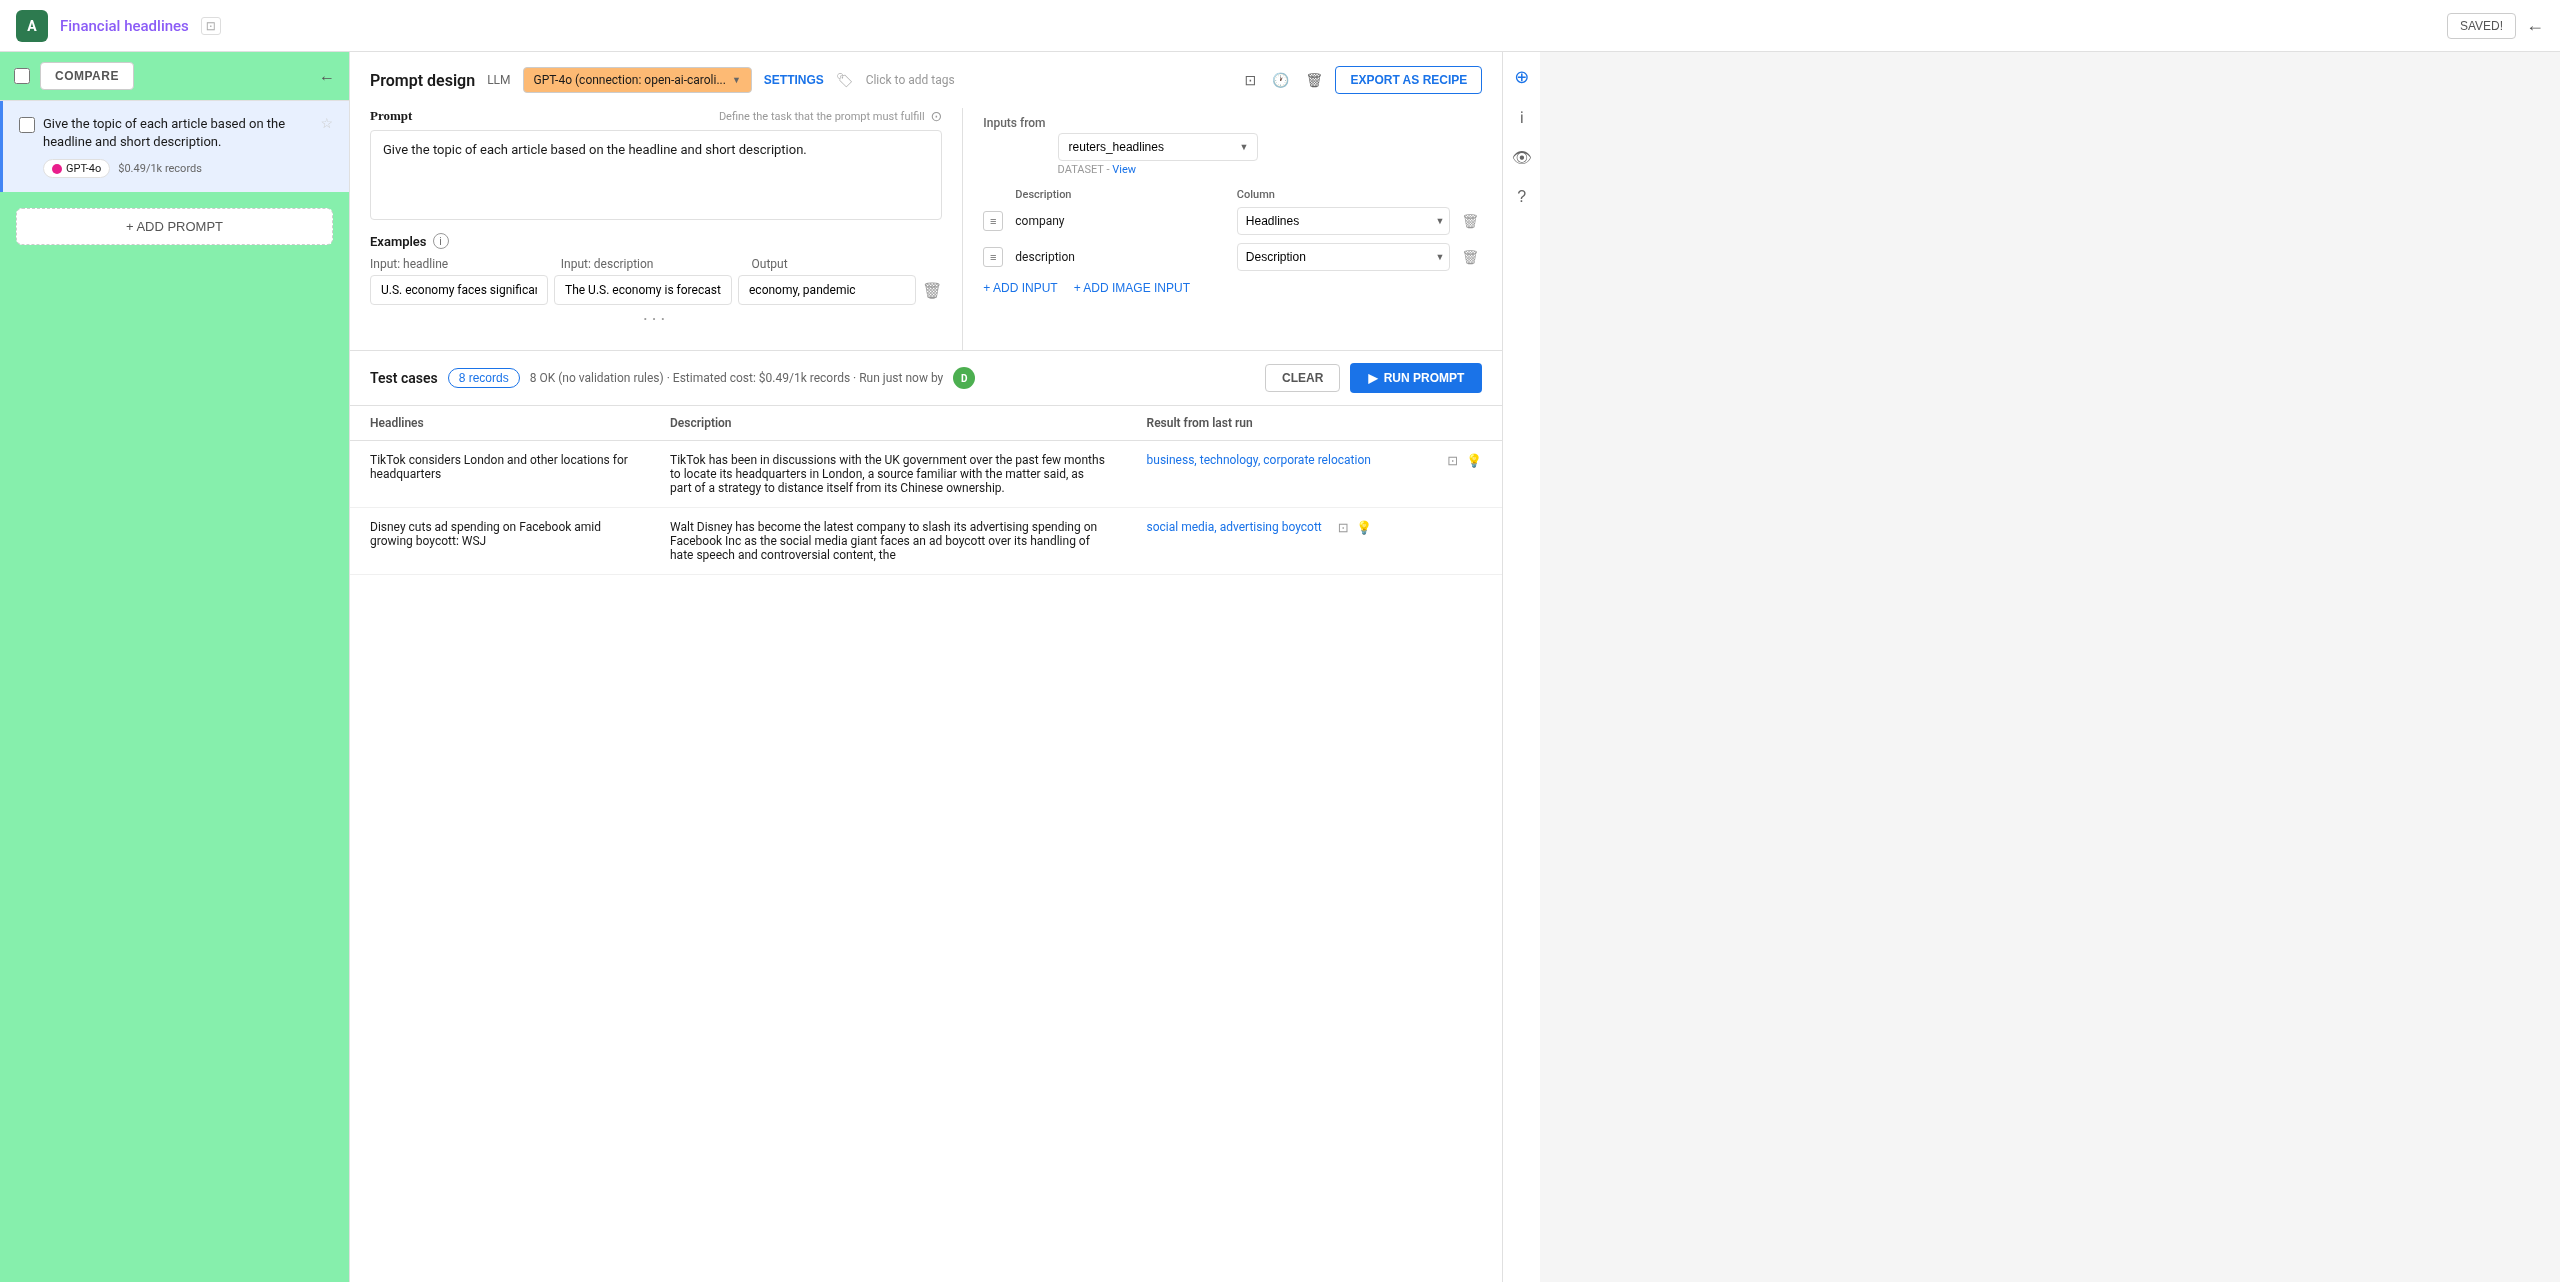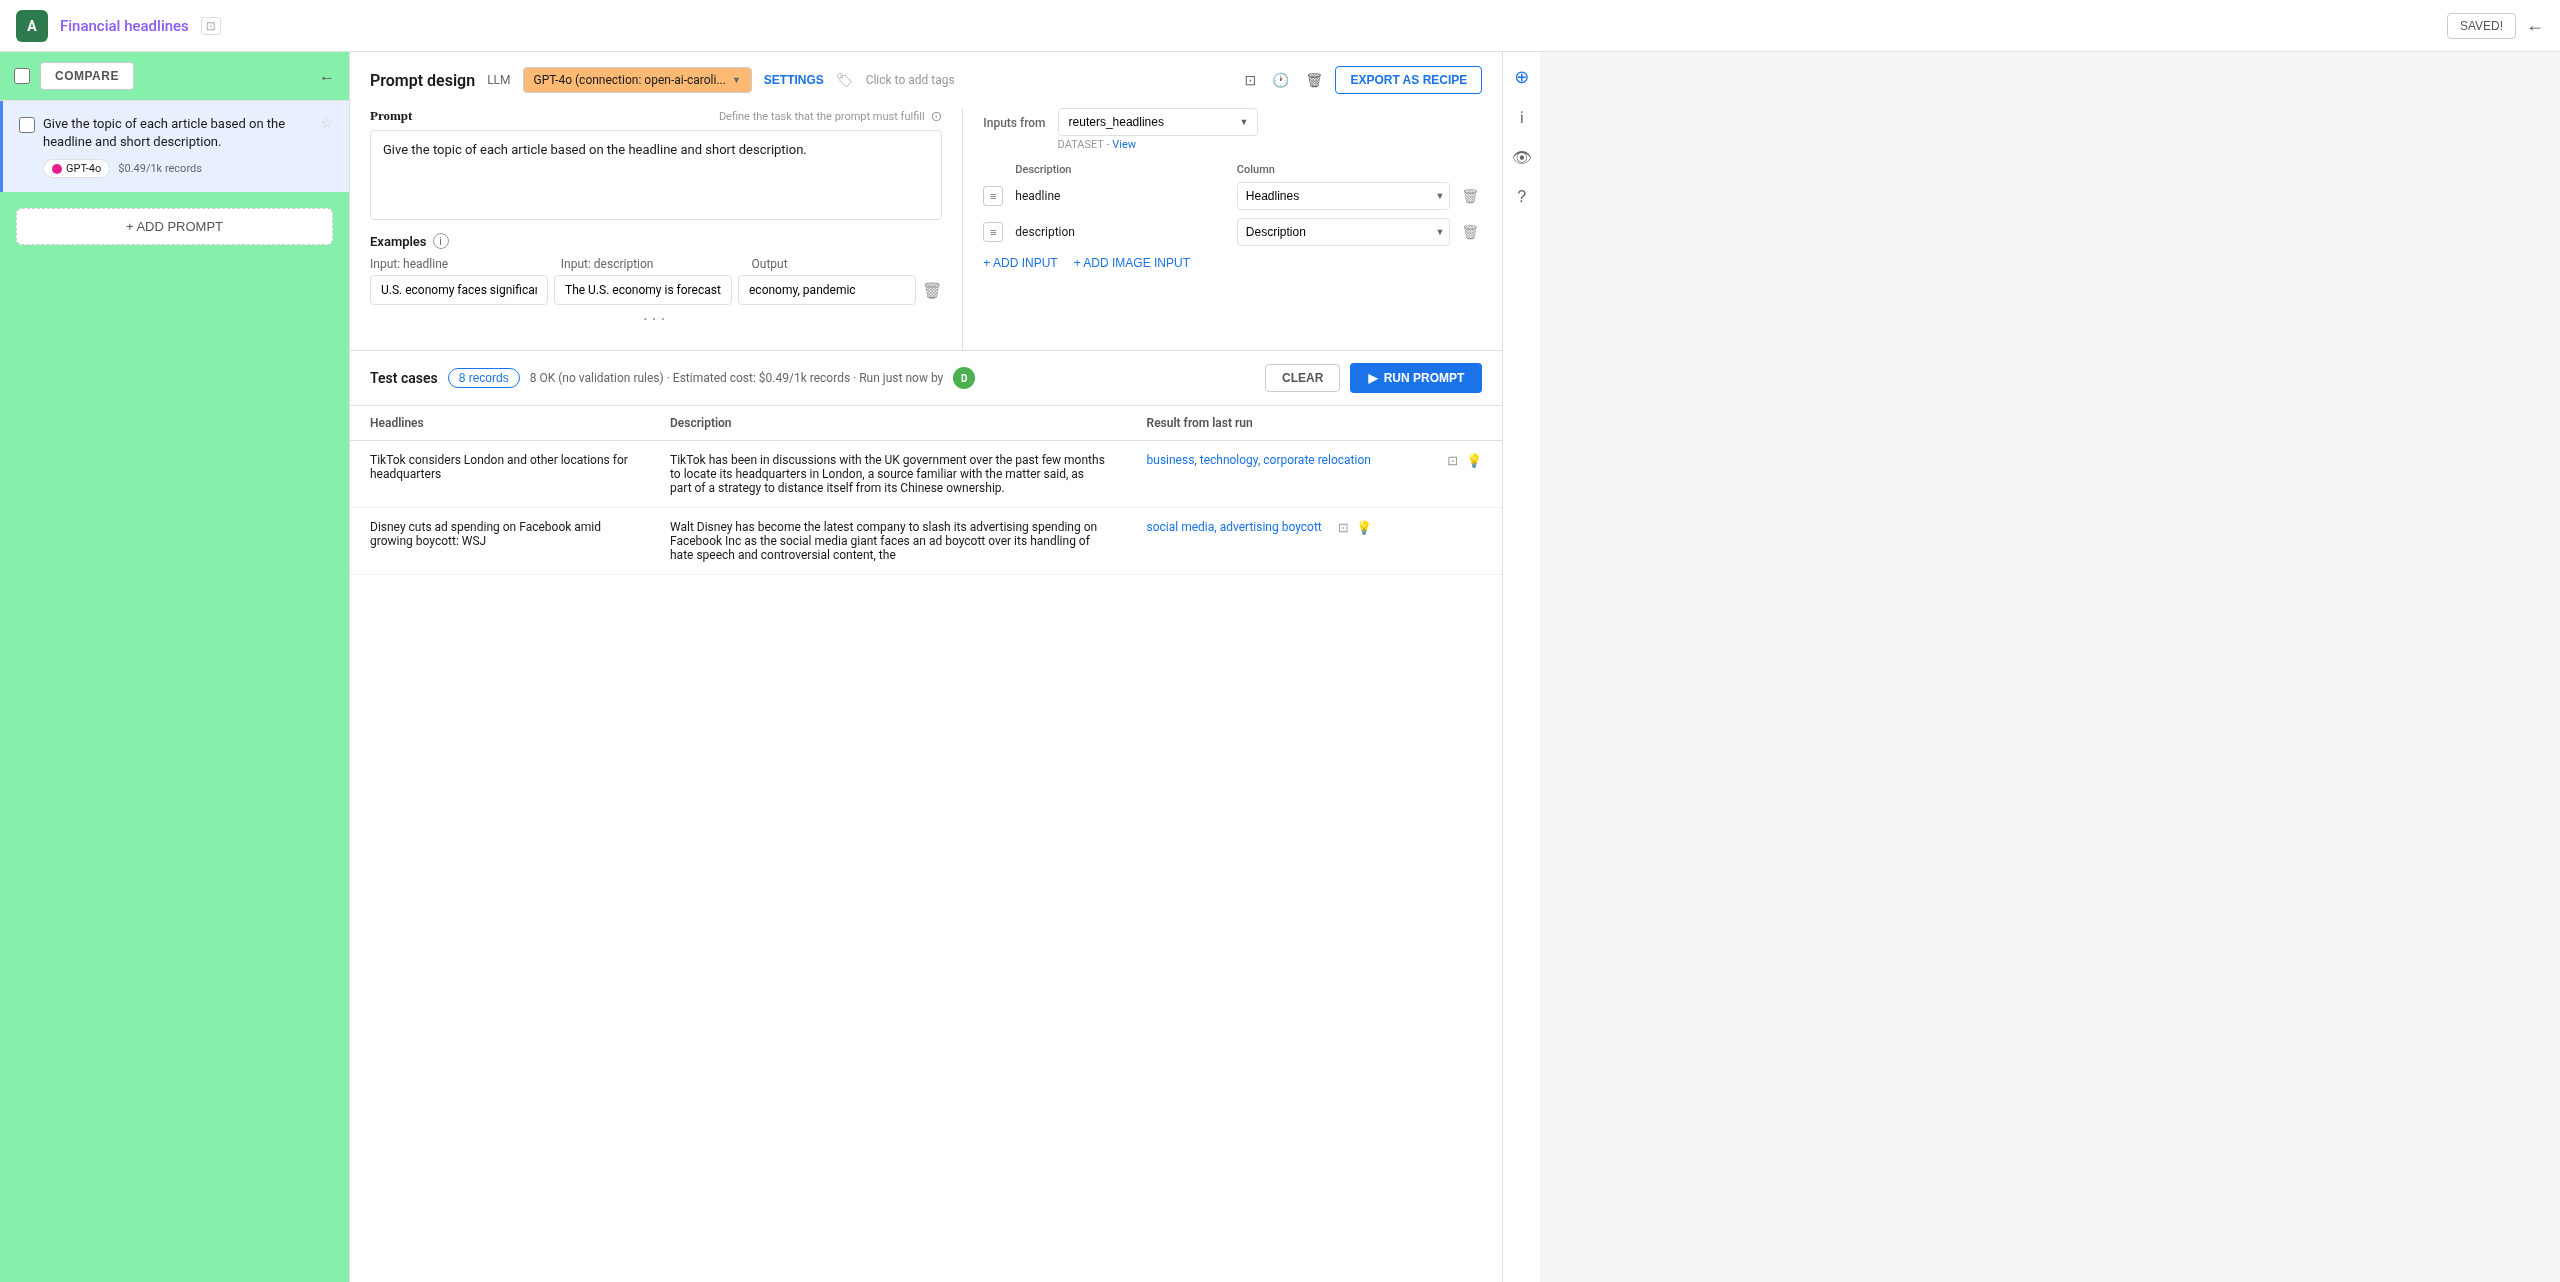--- a/index.html
+++ b/index.html
@@ -103,21 +103,21 @@
             <button style="background:none;border:none;cursor:pointer;color:#999;font-size:16px;">🗑</button>
           </div>
           <div style="text-align:center;color:#999;font-size:18px;letter-spacing:4px;padding:4px 0;">···</div>
         </div>
       </div>
 
       <div style="width:520px;border-left:1px solid #e0e0e0;padding-left:20px;padding-bottom:16px;">
         <div style="display:flex;align-items:flex-start;gap:12px;margin-bottom:12px;">
           <span style="font-size:12px;color:#666;font-weight:500;padding-top:8px;white-space:nowrap;">Inputs from</span>
           <div style="flex:1;">
-            <div style="display:flex;align-items:center;gap:4px;">
+            <div style="display:flex;align-items:center;gap:4px;margin-top:25px;">
               <select style="border:1px solid #e0e0e0;border-radius:4px;padding:6px 28px 6px 10px;font-size:12px;cursor:pointer;background:#fff;appearance:none;min-width:200px;">
                 <option>reuters_headlines</option>
               </select>
               <span style="margin-left:-22px;font-size:9px;color:#666;pointer-events:none;">▼</span>
             </div>
             <div style="font-size:11px;color:#999;margin-top:2px;">
               <span>DATASET</span>
               <span> - </span>
               <a style="color:#1a73e8;cursor:pointer;text-decoration:none;text-align:right;">View</a>
             </div>
@@ -126,21 +126,21 @@
 
         <div style="display:grid;grid-template-columns:24px 1fr 1fr 24px;gap:8px;margin-bottom:6px;">
           <span></span>
           <span style="font-size:11px;color:#666;font-weight:500;">Description</span>
           <span style="font-size:11px;color:#666;font-weight:500;">Column</span>
           <span></span>
         </div>
 
         <div style="display:grid;grid-template-columns:24px 1fr 1fr 24px;gap:8px;align-items:center;margin-bottom:8px;">
           <div style="width:20px;height:20px;border:1px solid #ccc;border-radius:3px;display:flex;align-items:center;justify-content:center;color:#666;font-size:11px;">≡</div>
-          <span style="font-size:12px;color:#1a1a1a;padding:6px 0;">headline</span>
+          <span style="font-size:12px;color:#1a1a1a;padding:6px 0;">company</span>
           <div style="display:flex;align-items:center;gap:2px;position:relative;">
             <select style="border:1px solid #e0e0e0;border-radius:4px;padding:6px 24px 6px 8px;font-size:12px;cursor:pointer;background:#fff;appearance:none;width:100%;">
               <option>Headlines</option>
             </select>
             <span style="position:absolute;right:6px;font-size:9px;color:#666;pointer-events:none;">▼</span>
           </div>
           <button style="background:none;border:none;cursor:pointer;color:#999;font-size:14px;">🗑</button>
         </div>
 
         <div style="display:grid;grid-template-columns:24px 1fr 1fr 24px;gap:8px;align-items:center;margin-bottom:10px;">

